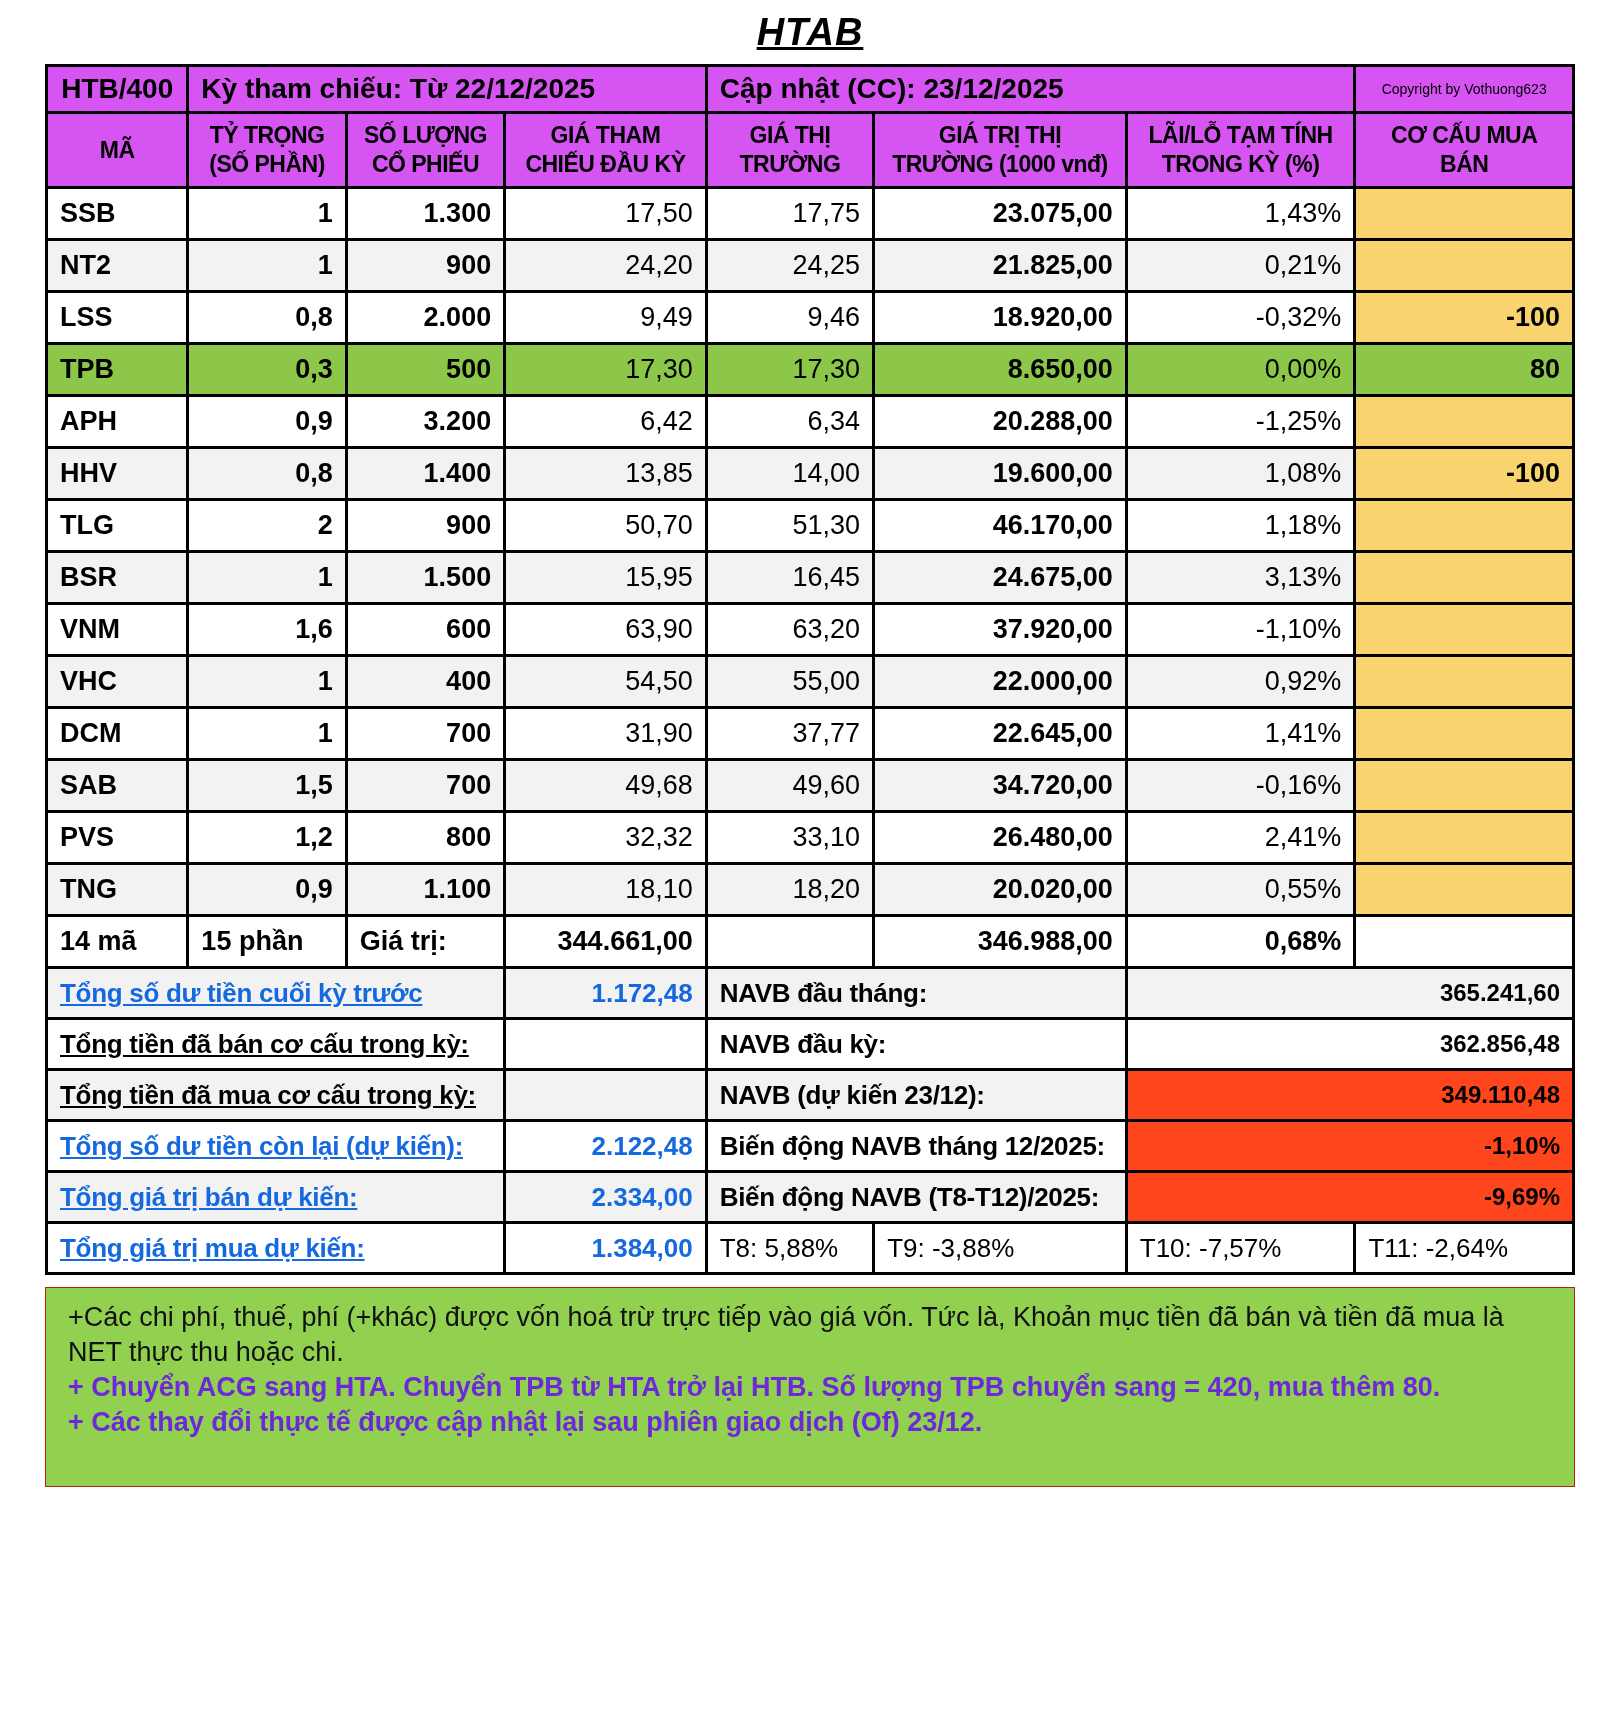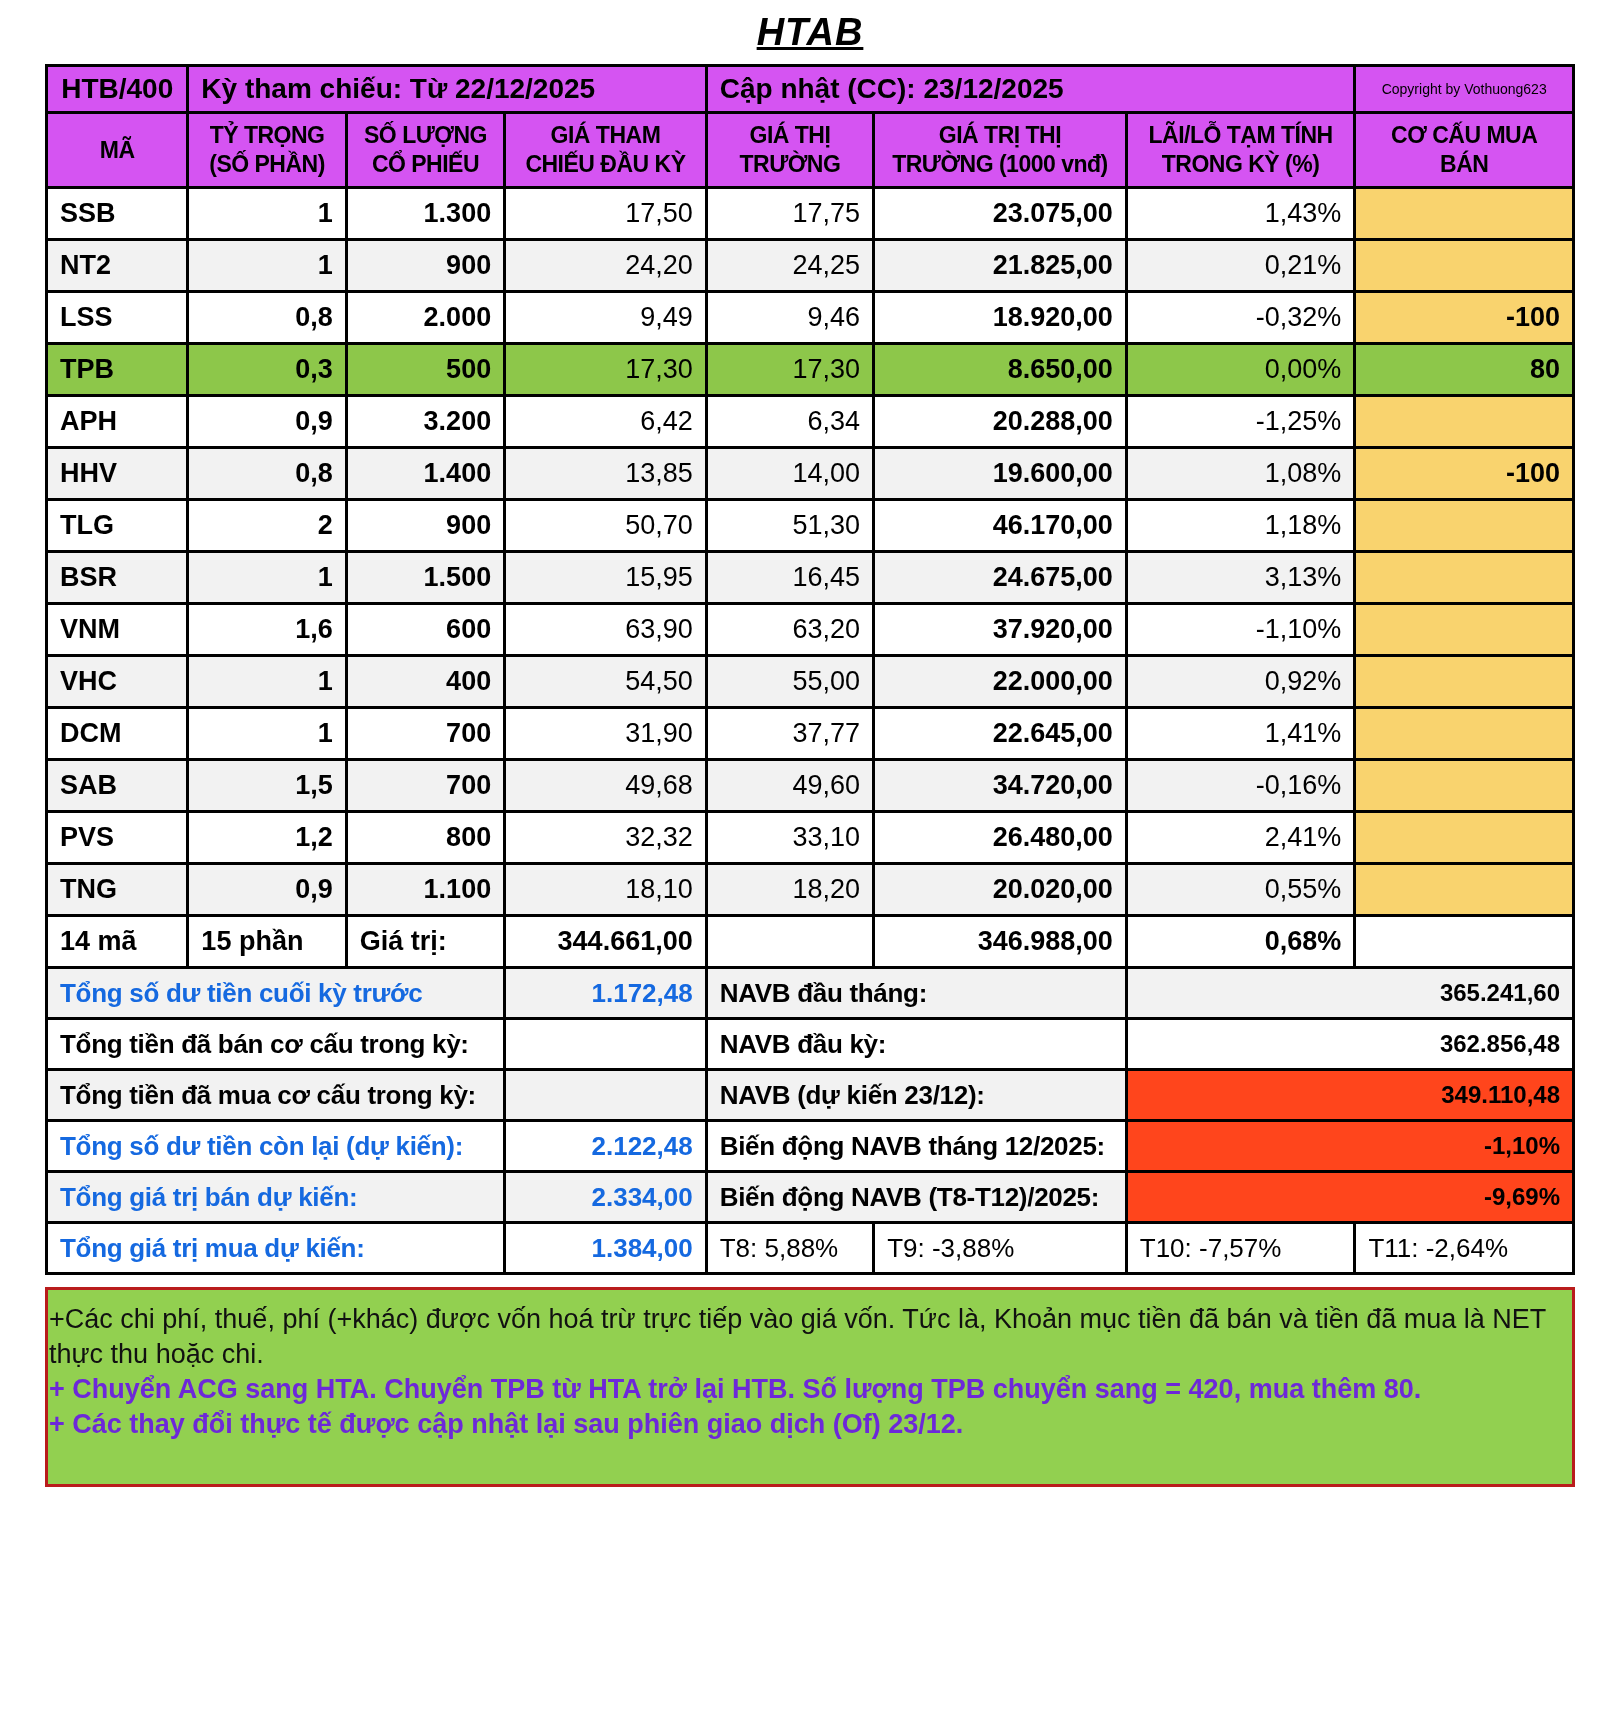--- a/index.html
+++ b/index.html
@@ -18,30 +18,30 @@
   tbody td{height:49px;font-size:27px;}
   .left{text-align:left;}
   .right{text-align:right;}
   .b{font-weight:bold;}
   [data-name="stock-table-body"] tr:nth-child(even) td{background:#F2F2F2;}
   td.yellow{background:#F9D36E !important;}
   tr.hl-green td{background:#8DC74A !important;}
   
   .sum-row td{height:48px;}
   tr.alt td{background:#F2F2F2;}
-  .sum-label{font-weight:bold;text-align:left;font-size:26px;letter-spacing:-0.3px;}
+  .sum-label{font-weight:bold;text-align:left;font-size:26px;letter-spacing:-0.3px;text-decoration:underline;}
   .sum-value{font-weight:bold;text-align:right;font-size:26px;}
   .nav-label{font-weight:bold;text-align:left;font-size:26px;letter-spacing:-0.3px;}
   .nav-value{font-weight:bold;text-align:right;font-size:24px;}
   .blue{color:#1569E0;}
   td.red-bg{background:#FF451C !important;padding-left:19px;}
   .month{text-align:left;font-weight:normal;font-size:26px;}
   
   .notes{box-sizing:border-box;margin:12px 0 0 45px;width:1530px;min-height:200px;
-         background:#92D050;border:3px solid #b91c1c;padding:12px 1px;}
+         background:#92D050;border:1px solid #b91c1c;padding:12px 22px;}
   .note{font-size:27px;line-height:1.3;color:#111;}
   .note.blue{color:#6d28d9;font-weight:bold;}
 </style>
 </head>
 <body>
 
 <div class="page" data-name="spreadsheet-page">
 
   <div class="title" data-name="page-title">HTAB</div>
 

